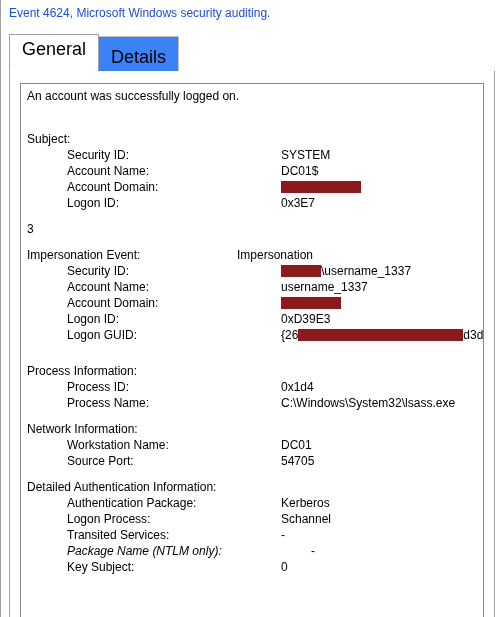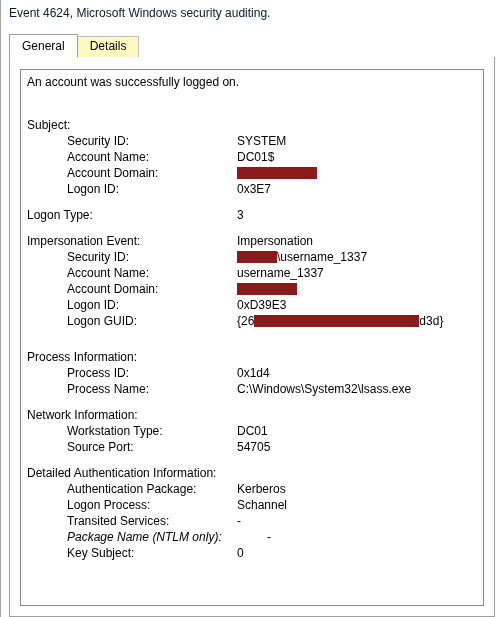--- a/index.html
+++ b/index.html
@@ -16,50 +16,50 @@
     }
     .window {
       width: 503px;
       height: 617px;
       background: #fff;
       border-left: 1px solid #a0a0a0;
     }
     .title-bar {
       padding: 6px 8px;
       font-size: 12px;
-      color: #0f172a;
+      color: #1d4ed8;
     }
     .tabs {
       display: flex;
       position: relative;
       margin: 8px 0 0 8px;
     }
     .tab {
       padding: 4px 12px;
       border: 1px solid #a0a0a0;
       background: #fff;
-      font-size: 12px;
+      font-size: 18px;
       cursor: pointer;
       margin-right: -1px;
       border-bottom: none;
       position: relative;
     }
     .tab.active {
       background: #fff;
       z-index: 3;
       border-bottom: 1px solid #fff;
       margin-bottom: -1px;
     }
     .tab.inactive {
-      background: #fef9c3;
+      background: #3b82f6;
       border-top-color:#c0c0c0;
       border-right-color:#c0c0c0;
       border-left-color:#c0c0c0;
       margin-top: 2px;
-      padding-top:2px;
+      padding-top:10px;
       padding-bottom:3px;
     }
     .content-frame {
       margin: 0 8px 8px 8px;
       border-left: 1px solid #a0a0a0;
       border-right: 1px solid #a0a0a0;
       border-bottom: 1px solid #a0a0a0;
       padding: 12px 10px 10px 10px;
       background: #fff;
       height: 560px;
@@ -76,21 +76,21 @@
       margin-bottom: 27px;
     }
     .section-title {
       margin-top: 10px;
       margin-bottom: 0;
     }
     .kv-row {
       display: flex;
       align-items: center;
     }
-    .kv-row.indent { padding-left: 40px; }
+    .kv-row.indent { padding-left: 40px; gap: 44px; }
     .kv-label {
       width: 170px;
       flex-shrink: 0;
     }
     .kv-label.wide { width: 200px; font-style: italic; }
     .kv-value {
       display: flex;
       align-items: center;
       gap: 0;
     }
@@ -135,21 +135,20 @@
         <span class="kv-value">
             <span class="redact r80"></span>
           </span>
       </div>
       <div class="kv-row indent">
         <span class="kv-label">Logon ID:</span>
         <span class="kv-value">0x3E7</span>
       </div>
 
       <div class="kv-row" style="margin-top:10px">
-        <span class="kv-label" style="width:210px">Logon Type:</span>
         <span class="kv-value">3</span>
       </div>
 
       <div class="kv-row" style="margin-top:10px">
         <span class="kv-label" style="width:210px">Impersonation Event:</span>
         <span class="kv-value">Impersonation</span>
       </div>
 
       <div class="kv-row indent">
         <span class="kv-label">Security ID:</span>
@@ -186,21 +185,21 @@
         <span class="kv-label">Process ID:</span>
         <span class="kv-value">0x1d4</span>
       </div>
       <div class="kv-row indent">
         <span class="kv-label">Process Name:</span>
         <span class="kv-value">C:\Windows\System32\lsass.exe</span>
       </div>
 
       <div class="section-title" style="margin-top:10px">Network Information:</div>
       <div class="kv-row indent">
-        <span class="kv-label">Workstation Type:</span>
+        <span class="kv-label">Workstation Name:</span>
         <span class="kv-value">DC01</span>
       </div>
       <div class="kv-row indent">
         <span class="kv-label">Source Port:</span>
         <span class="kv-value">54705</span>
       </div>
 
       <div class="section-title" style="margin-top:10px">Detailed Authentication Information:</div>
       <div class="kv-row indent">
         <span class="kv-label">Authentication Package:</span>

